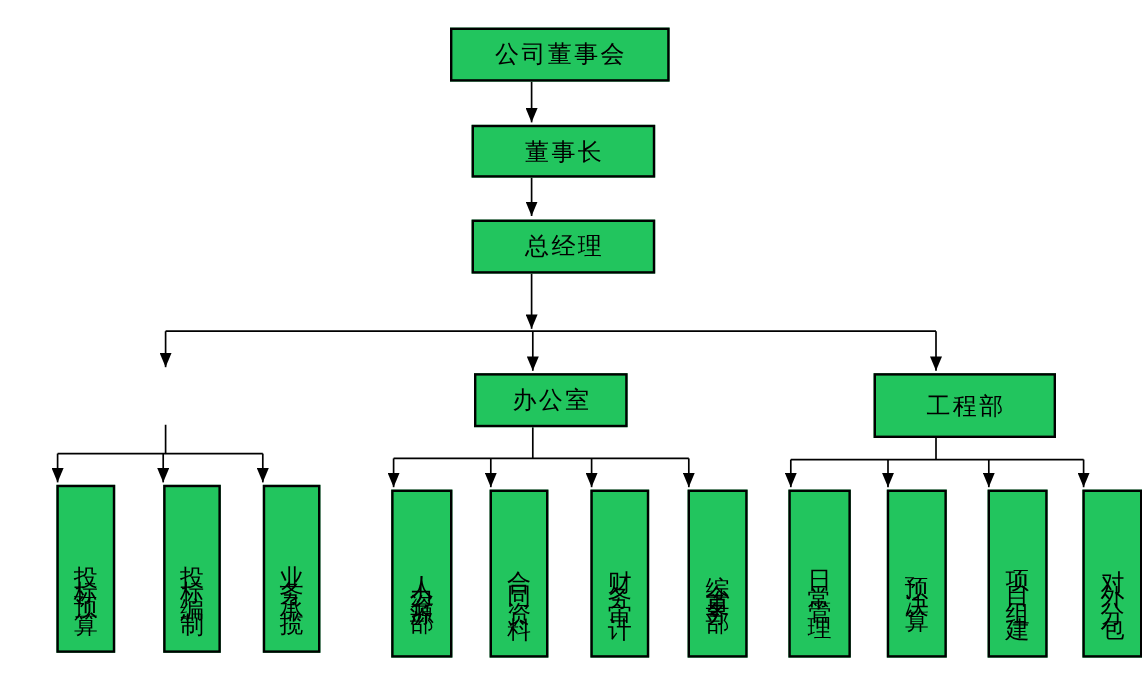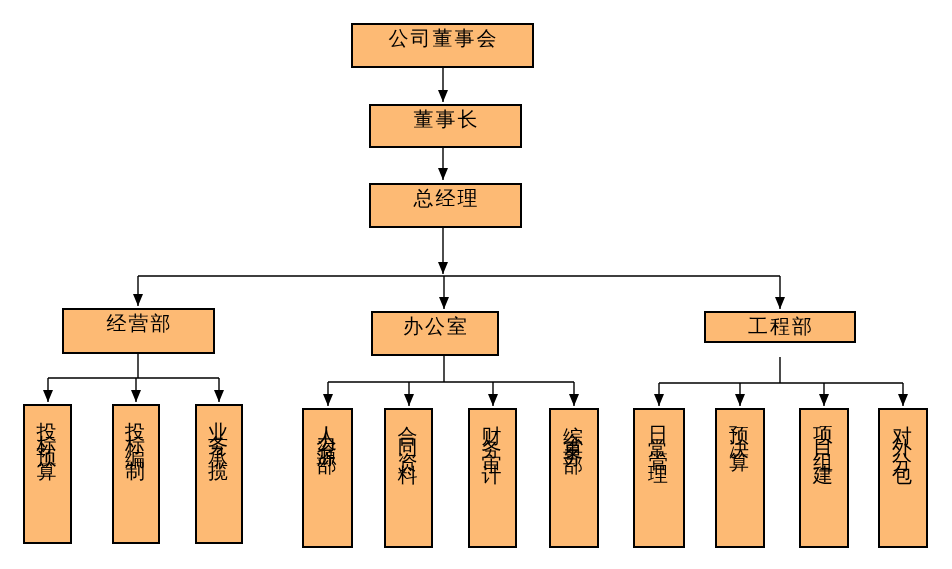--- a/index.html
+++ b/index.html
@@ -15,23 +15,25 @@
   .connectors {
     position: absolute;
     left: 0; top: 0;
     width: 952px; height: 569px;
     pointer-events: none;
   }
   .hbox, .vbox {
     position: absolute;
     box-sizing: border-box;
     border: 2px solid #000000;
-    background: #fdba74;
+    background: #22c55e;
     display: flex;
+    align-items: center;
     justify-content: center;
+    margin-left: 24px;
   }
   .htext {
     font-size: 20px;
     letter-spacing: 2px;
     margin-right: -2px;
     white-space: nowrap;
   }
   .vtext {
     writing-mode: vertical-lr;
     text-orientation: upright;
@@ -85,29 +87,26 @@
   </div>
 
   <div class="hbox" style="left:369px;top:104px;width:153px;height:44px">
     <span class="htext">董事长</span>
   </div>
 
   <div class="hbox" style="left:369px;top:183px;width:153px;height:45px">
     <span class="htext">总经理</span>
   </div>
 
-  <div class="hbox" style="left:62px;top:308px;width:153px;height:46px">
-    <span class="htext">经营部</span>
-  </div>
 
   <div class="hbox" style="left:371px;top:311px;width:128px;height:45px">
     <span class="htext">办公室</span>
   </div>
 
-  <div class="hbox" style="left:704px;top:311px;width:152px;height:32px">
+  <div class="hbox" style="left:704px;top:311px;width:152px;height:54px">
     <span class="htext">工程部</span>
   </div>
 
   <div class="vbox" style="left:23px;top:404px;width:49px;height:140px">
     <span class="vtext">投标预算</span>
   </div>
   <div class="vbox" style="left:112px;top:404px;width:48px;height:140px">
     <span class="vtext">投标编制</span>
   </div>
   <div class="vbox" style="left:195px;top:404px;width:48px;height:140px">

